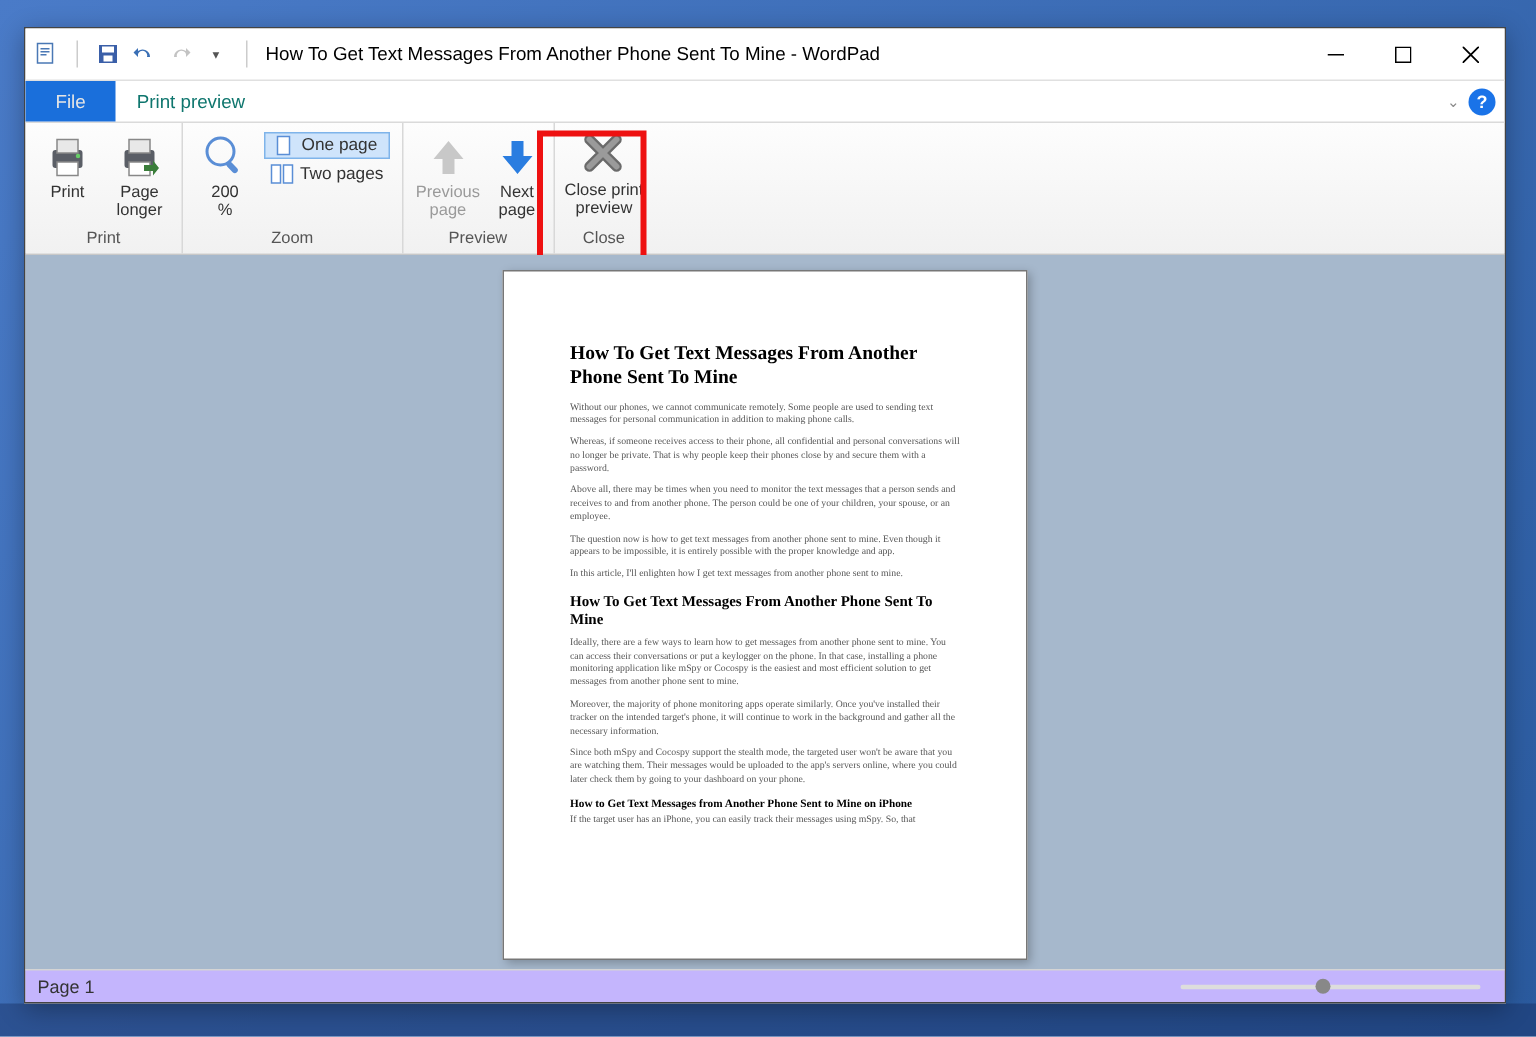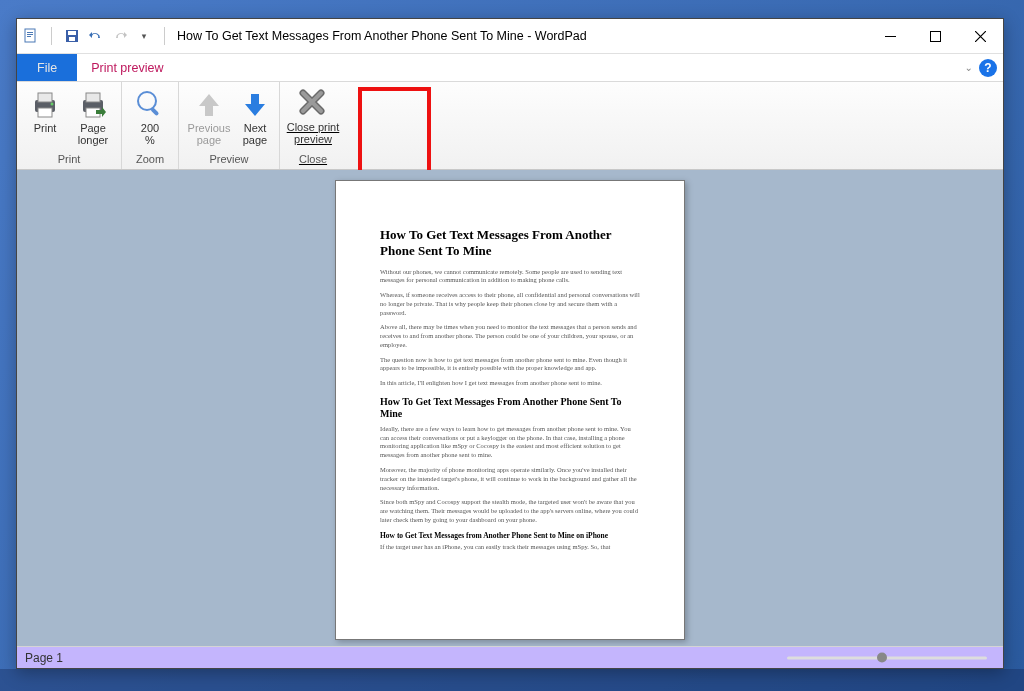--- a/index.html
+++ b/index.html
@@ -17,21 +17,21 @@
   .titlebar .qat .ico { width: 16px; height: 16px; display:flex;align-items:center;justify-content:center; color:#555; }
   .titlebar .divider { width:1px; height:18px; background:#ccc; margin: 0 4px;}
   .titlebar .title { font-size: 12.5px; color: #000; margin-left: 8px; }
   .titlebar .winbtns { margin-left: auto; display: flex; }
   .winbtn { width: 45px; height: 34px; display:flex;align-items:center;justify-content:center; }
   .tabrow {
     height: 28px; background:#fff; display:flex; align-items:stretch; border-bottom: 1px solid #dadada;
     position: relative;
   }
   .tab-file { background:#1a6fdb; color:#e5e5e5; font-size:12.5px; padding:0 20px; display:flex;align-items:center;}
-  .tab-preview { font-size:12.5px; padding:0 14px; display:flex; align-items:center; color:#be185d;}
+  .tab-preview { font-size:12.5px; padding:0 14px; display:flex; align-items:center; color:#0f766e;}
   .help-icon { position:absolute; right:6px; top:5px; width:18px;height:18px;border-radius:50%;background:#1a73e8;color:#fff;display:flex;align-items:center;justify-content:center;font-size:12px;font-weight:bold;}
   .collapse-caret { position:absolute; right:30px; top:8px; color:#888; font-size:10px;}
   .ribbon {
     background: linear-gradient(#fdfdfd,#f1f1f1);
     border-bottom: 1px solid #c8c8c8;
     display:flex; height: 88px;
   }
   .group { display:flex; flex-direction:column; align-items:center; padding: 2px 4px 1px; border-right:1px solid #d8d8d8;}
   .group-body { flex:1; display:flex; align-items:flex-start; padding-top:2px;}
   .group-label { font-size:11px; color:#555; height:15px;}
@@ -168,20 +168,35 @@
         <div class="bigbtn" style="width:40px;">
           <div class="icon">
             <svg width="30" height="30">
                 <circle cx="12" cy="12" r="9" fill="none" stroke="#5a8ed6" stroke-width="2"></circle>
                 <rect x="18" y="18" width="9" height="4" rx="2" transform="rotate(45 18 18)" fill="#5a8ed6"></rect>
               </svg>
           </div>
           <span>200</span>
           <span>%</span>
         </div>
+        <div class="zoom-opts">
+          <div class="zoom-opt sel">
+            <svg width="16" height="14">
+                <rect x="4" y="1" width="8" height="12" fill="#fff" stroke="#5a8ed6"></rect>
+              </svg>
+            <span>One page</span>
+          </div>
+          <div class="zoom-opt">
+            <svg width="16" height="14">
+                <rect x="1" y="1" width="6" height="12" fill="#fff" stroke="#5a8ed6"></rect>
+                <rect x="9" y="1" width="6" height="12" fill="#fff" stroke="#5a8ed6"></rect>
+              </svg>
+            <span>Two pages</span>
+          </div>
+        </div>
       </div>
       <div class="group-label">Zoom</div>
     </div>
 
     <div class="group">
       <div class="group-body">
         <div class="bigbtn disabled" style="width:52px;">
           <div class="icon">
             <svg width="28" height="28">
                 <path d="M14 4 L24 16 L18 16 L18 26 L10 26 L10 16 L4 16 Z" fill="#c8c8c8"></path>
@@ -196,21 +211,21 @@
                 <path d="M14 26 L24 14 L18 14 L18 4 L10 4 L10 14 L4 14 Z" fill="#2a7de0"></path>
               </svg>
           </div>
           <span>Next</span>
           <span>page</span>
         </div>
       </div>
       <div class="group-label">Preview</div>
     </div>
 
-    <div class="group close-group" style="border-right:none; position:relative;text-decoration:underline;">
+    <div class="group close-group" style="border-right:none; position:relative;">
       <div class="group-body">
         <div class="close-btn" style="width:62px;">
           <div class="icon" style="width:32px;height:32px;margin-bottom:2px;">
             <svg width="30" height="30">
                 <path d="M6 6 L24 24 M24 6 L6 24" stroke="#6a6a6a" stroke-width="7" stroke-linecap="round"></path>
                 <path d="M6 6 L24 24 M24 6 L6 24" stroke="#9a9a9a" stroke-width="4" stroke-linecap="round"></path>
               </svg>
           </div>
           <span>Close print</span>
           <span>preview</span>

